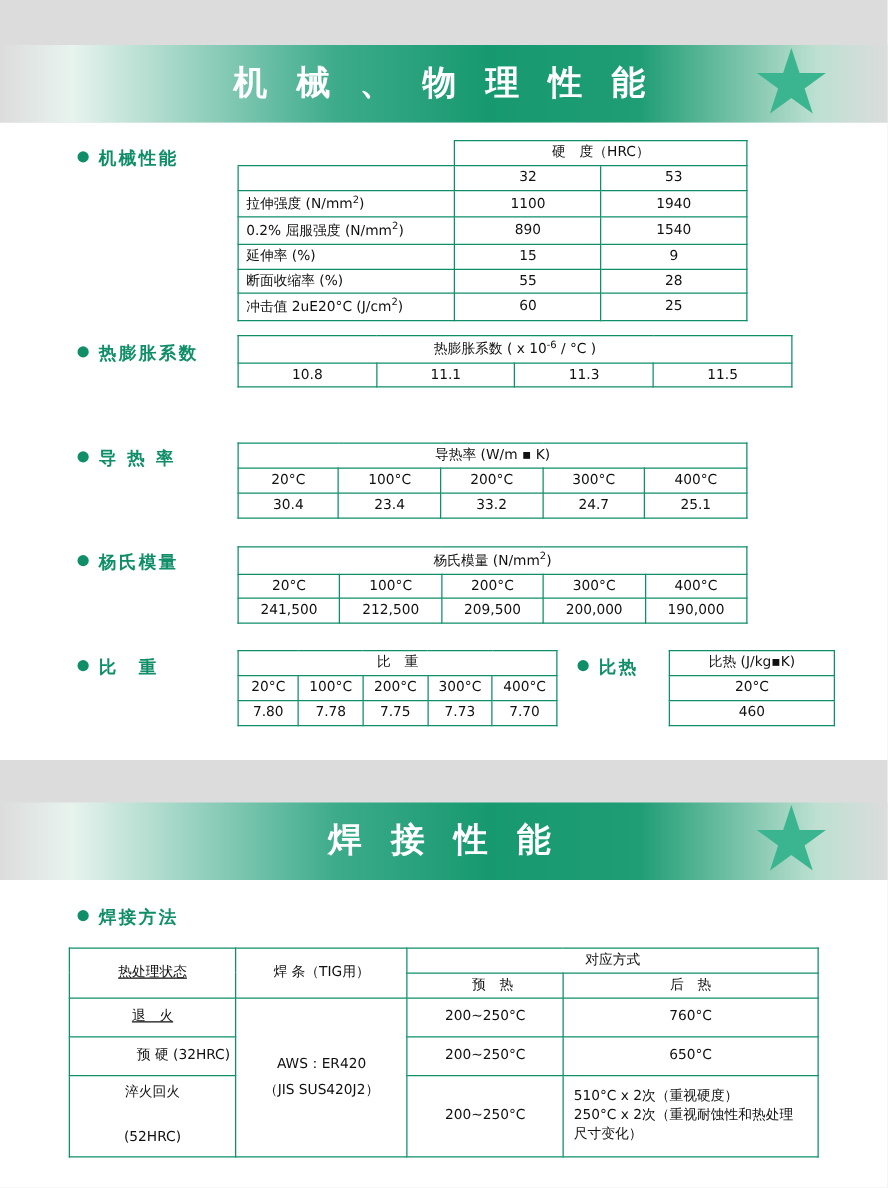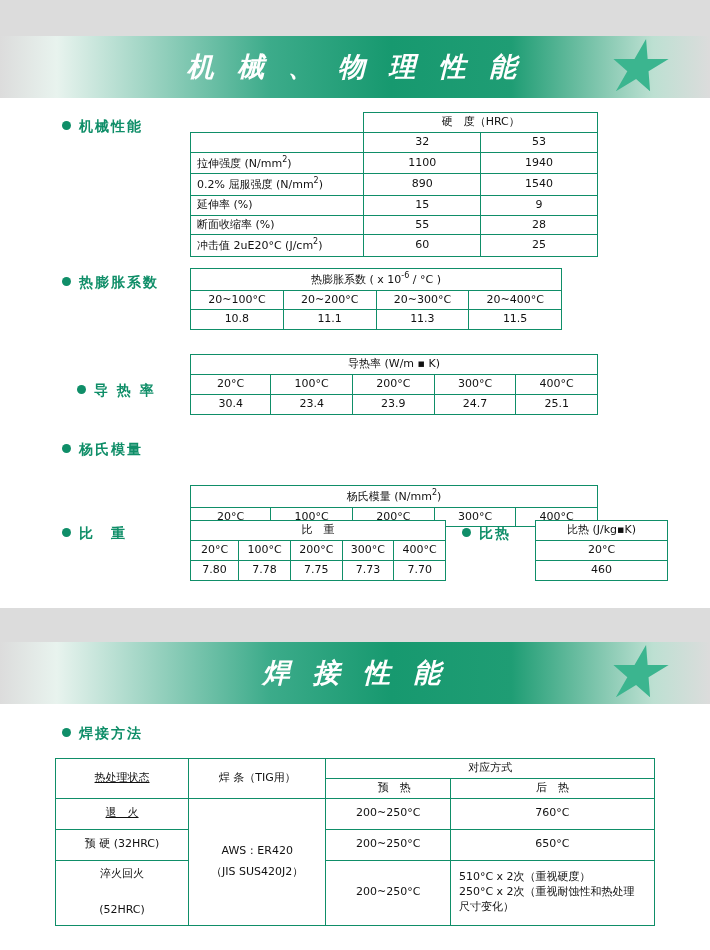--- a/index.html
+++ b/index.html
@@ -21,21 +21,20 @@
     height: 950px;
   }
 
   
   .banner {
     position: absolute;
     left: 0;
     width: 710px;
     height: 62px;
     background: linear-gradient(to right, #dcdcdc 0%, #e8f3ee 8%, #3cab8a 38%, #17996f 55%, #1f9d74 72%, #bde0d2 92%, #dcdcdc 100%);
-    font-style: italic;
   }
   .banner .title {
     position: absolute;
     left: 0;
     top: 0;
     width: 710px;
     height: 62px;
     line-height: 62px;
     text-align: center;
     color: #ffffff;
@@ -113,30 +112,30 @@
     border-top: 1px solid #ffffff;
   }
   table.dt td.noborder-lt {
     border-left: none;
     border-top: none;
   }
   sup { font-size: 8px; }
 
   
   #tbl-mech { left: 190px; top: 112px; width: 408px; }
-  #tbl-thermal { left: 190px; top: 268px; width: 372px; }
+  #tbl-thermal { left: 190px; top: 268px; width: 444px; }
   #tbl-cond { left: 190px; top: 354px; width: 408px; }
-  #tbl-young { left: 190px; top: 437px; width: 408px; margin-top: 48px; }
+  #tbl-young { left: 190px; top: 437px; width: 408px; }
   #tbl-gravity { left: 190px; top: 520px; width: 256px; }
   #tbl-specheat { left: 535px; top: 520px; width: 133px; }
   #tbl-weld { left: 55px; top: 758px; width: 600px; }
 
   #lbl-mech { left: 62px; top: 118px; }
   #lbl-thermal { left: 62px; top: 274px; }
-  #lbl-cond { left: 77px; top: 358px; margin-top: 24px; }
+  #lbl-cond { left: 62px; top: 358px; }
   #lbl-young { left: 62px; top: 441px; }
   #lbl-gravity { left: 62px; top: 525px; }
   #lbl-specheat { left: 462px; top: 525px; }
   #lbl-weldmethod { left: 62px; top: 725px; }
 </style>
 </head>
 <body>
 
 <div class="page">
 
@@ -193,26 +192,20 @@
   <div class="sec-label" id="lbl-thermal">
     <span class="bullet"></span><span>热膨胀系数</span>
   </div>
 
   <table class="dt" id="tbl-thermal">
     <tbody>
         <tr>
       <td colspan="4"><span>热膨胀系数 ( x 10</span><sup>-6</sup><span> / °C )</span></td>
     </tr>
     <tr>
-      <td style="width:102px;">20~100°C</td>
-      <td style="width:102px;">20~200°C</td>
-      <td style="width:102px;">20~300°C</td>
-      <td style="width:102px;">20~400°C</td>
-    </tr>
-    <tr>
       <td>10.8</td>
       <td>11.1</td>
       <td>11.3</td>
       <td>11.5</td>
     </tr>
   </tbody>
     </table>
 
   <div class="sec-label" id="lbl-cond">
     <span class="bullet"></span><span>导 热 率</span>
@@ -226,21 +219,21 @@
     <tr>
       <td style="width:81px;">20°C</td>
       <td style="width:81px;">100°C</td>
       <td style="width:81px;">200°C</td>
       <td style="width:81px;">300°C</td>
       <td style="width:81px;">400°C</td>
     </tr>
     <tr>
       <td>30.4</td>
       <td>23.4</td>
-      <td>23.9</td>
+      <td>33.2</td>
       <td>24.7</td>
       <td>25.1</td>
     </tr>
   </tbody>
     </table>
 
   <div class="sec-label" id="lbl-young">
     <span class="bullet"></span><span>杨氏模量</span>
   </div>
 
@@ -248,20 +241,27 @@
     <tbody>
         <tr>
       <td colspan="5"><span>杨氏模量 (N/mm</span><sup>2</sup><span>)</span></td>
     </tr>
     <tr>
       <td style="width:81px;">20°C</td>
       <td style="width:81px;">100°C</td>
       <td style="width:81px;">200°C</td>
       <td style="width:81px;">300°C</td>
       <td style="width:81px;">400°C</td>
+    </tr>
+    <tr>
+      <td>241,500</td>
+      <td>212,500</td>
+      <td>209,500</td>
+      <td>200,000</td>
+      <td>190,000</td>
     </tr>
   </tbody>
     </table>
 
   <div class="sec-label" id="lbl-gravity">
     <span class="bullet"></span><span>比　重</span>
   </div>
 
   <table class="dt" id="tbl-gravity">
     <tbody>
@@ -328,21 +328,21 @@
     <tr>
       <td style="height:26px;text-decoration:underline;">退　火</td>
       <td rowspan="3">
         <div>AWS：ER420</div>
         <div style="margin-top:6px;">（JIS SUS420J2）</div>
       </td>
       <td>200~250°C</td>
       <td>760°C</td>
     </tr>
     <tr>
-      <td style="height:26px;">预 硬 (32HRC)</td>
+      <td style="height:26px;text-align:right;">预 硬 (32HRC)</td>
       <td>200~250°C</td>
       <td>650°C</td>
     </tr>
     <tr>
       <td style="height:60px;">
         <div>淬火回火</div>
         <div style="margin-top:21px;">(52HRC)</div>
       </td>
       <td>200~250°C</td>
       <td style="text-align:left;padding-left:8px;">

